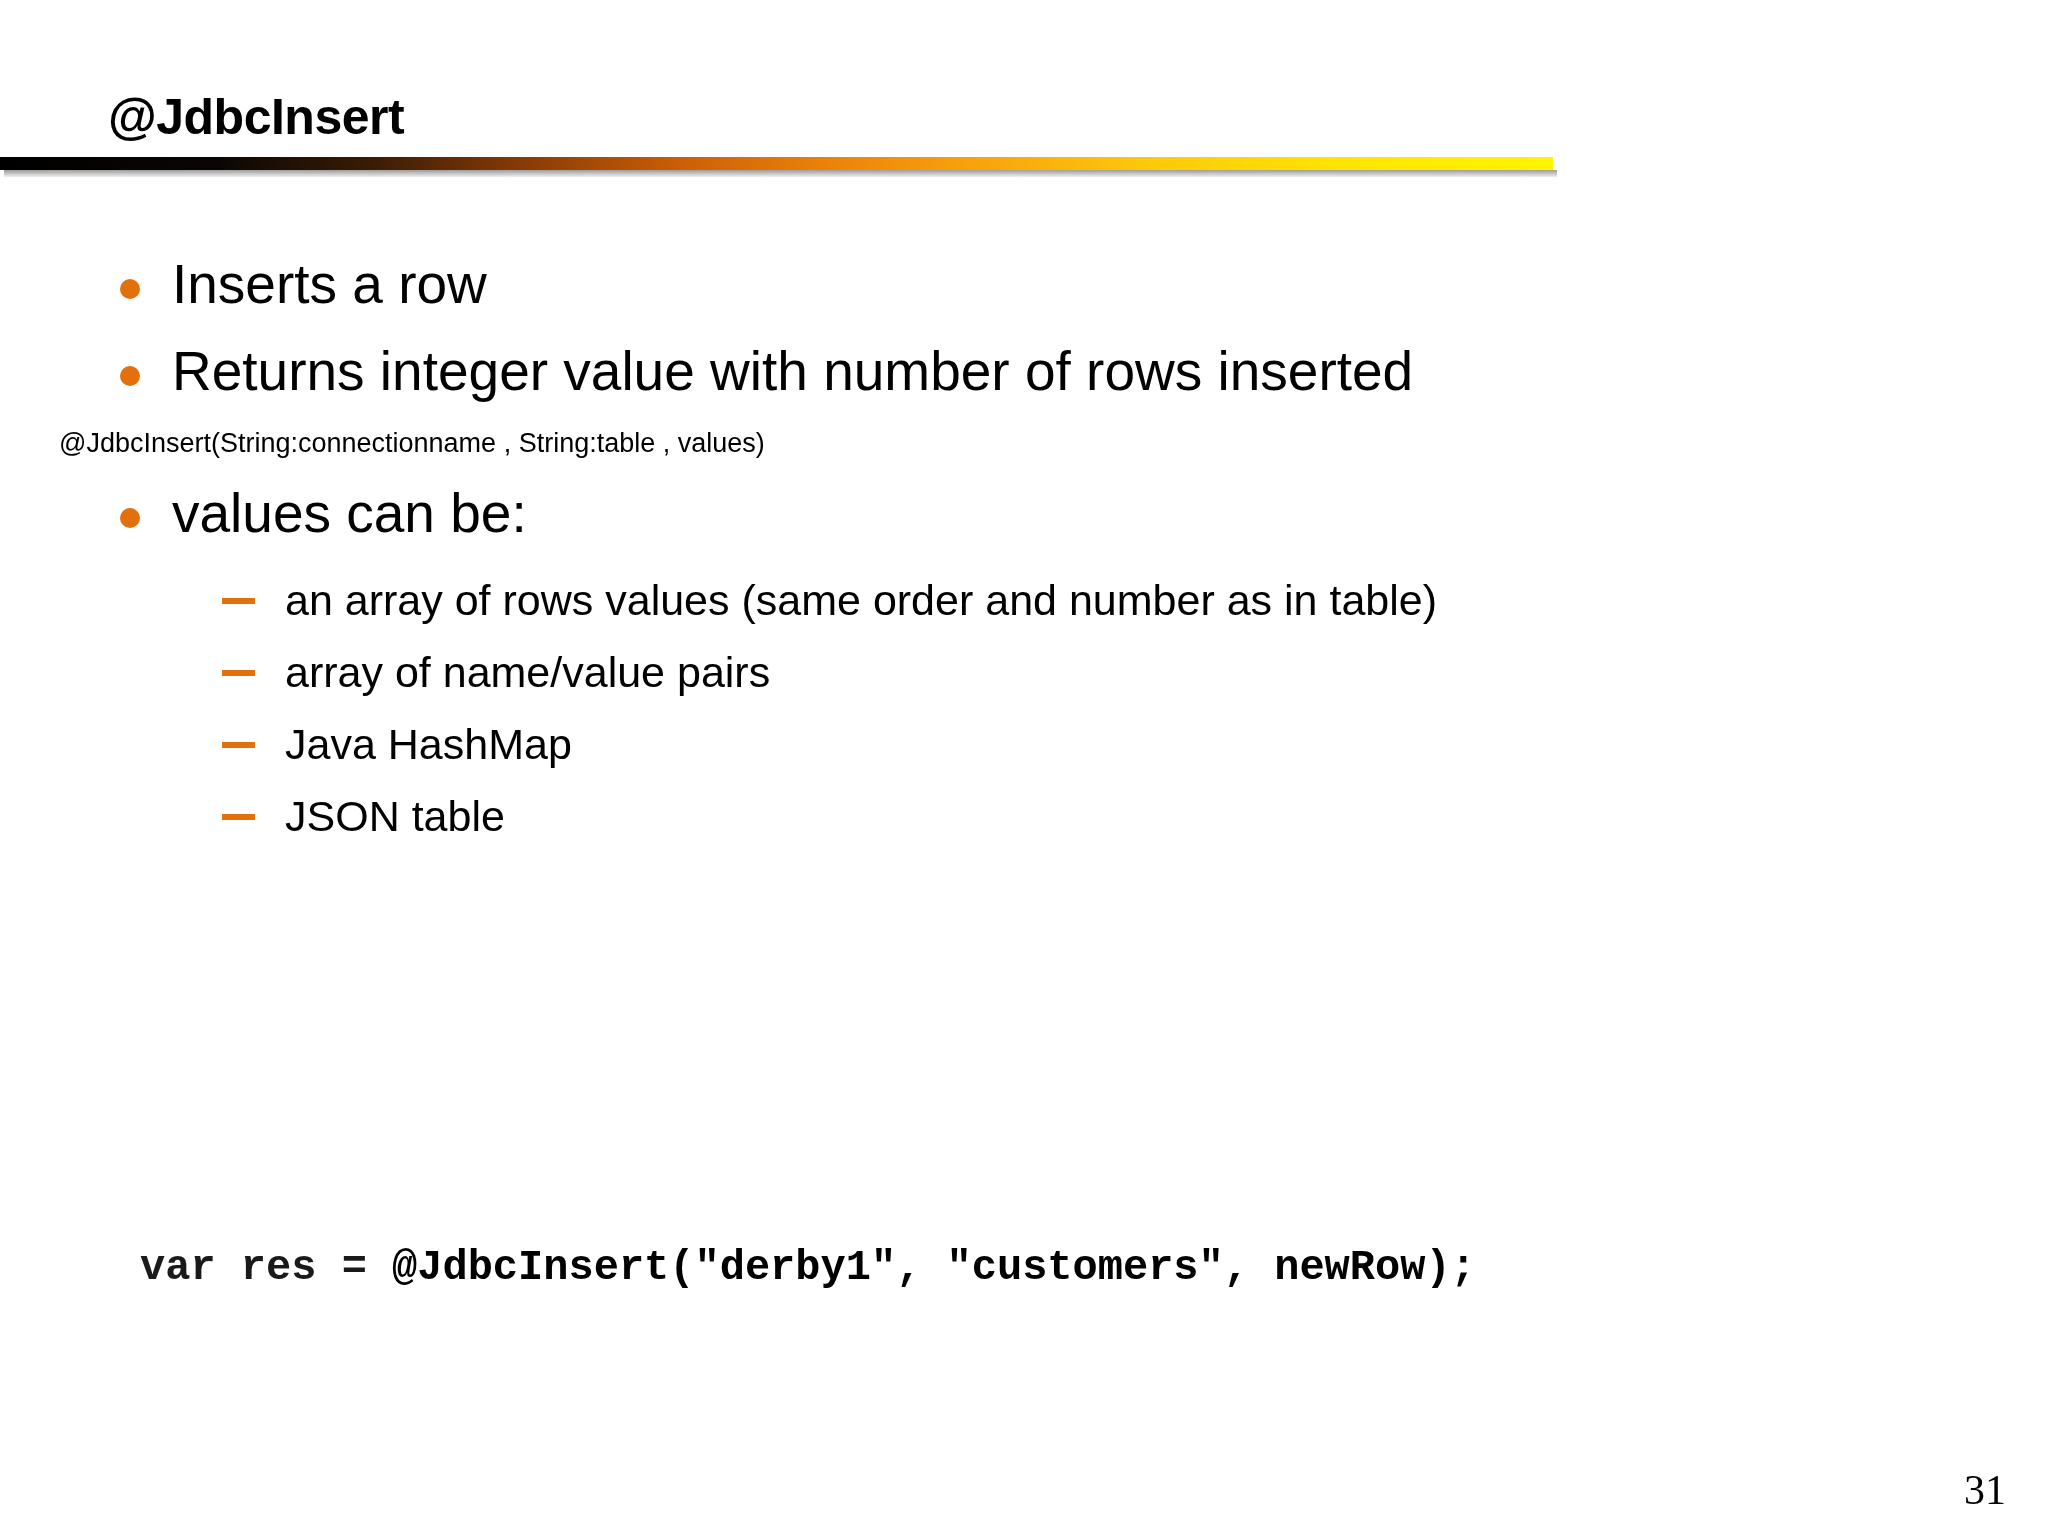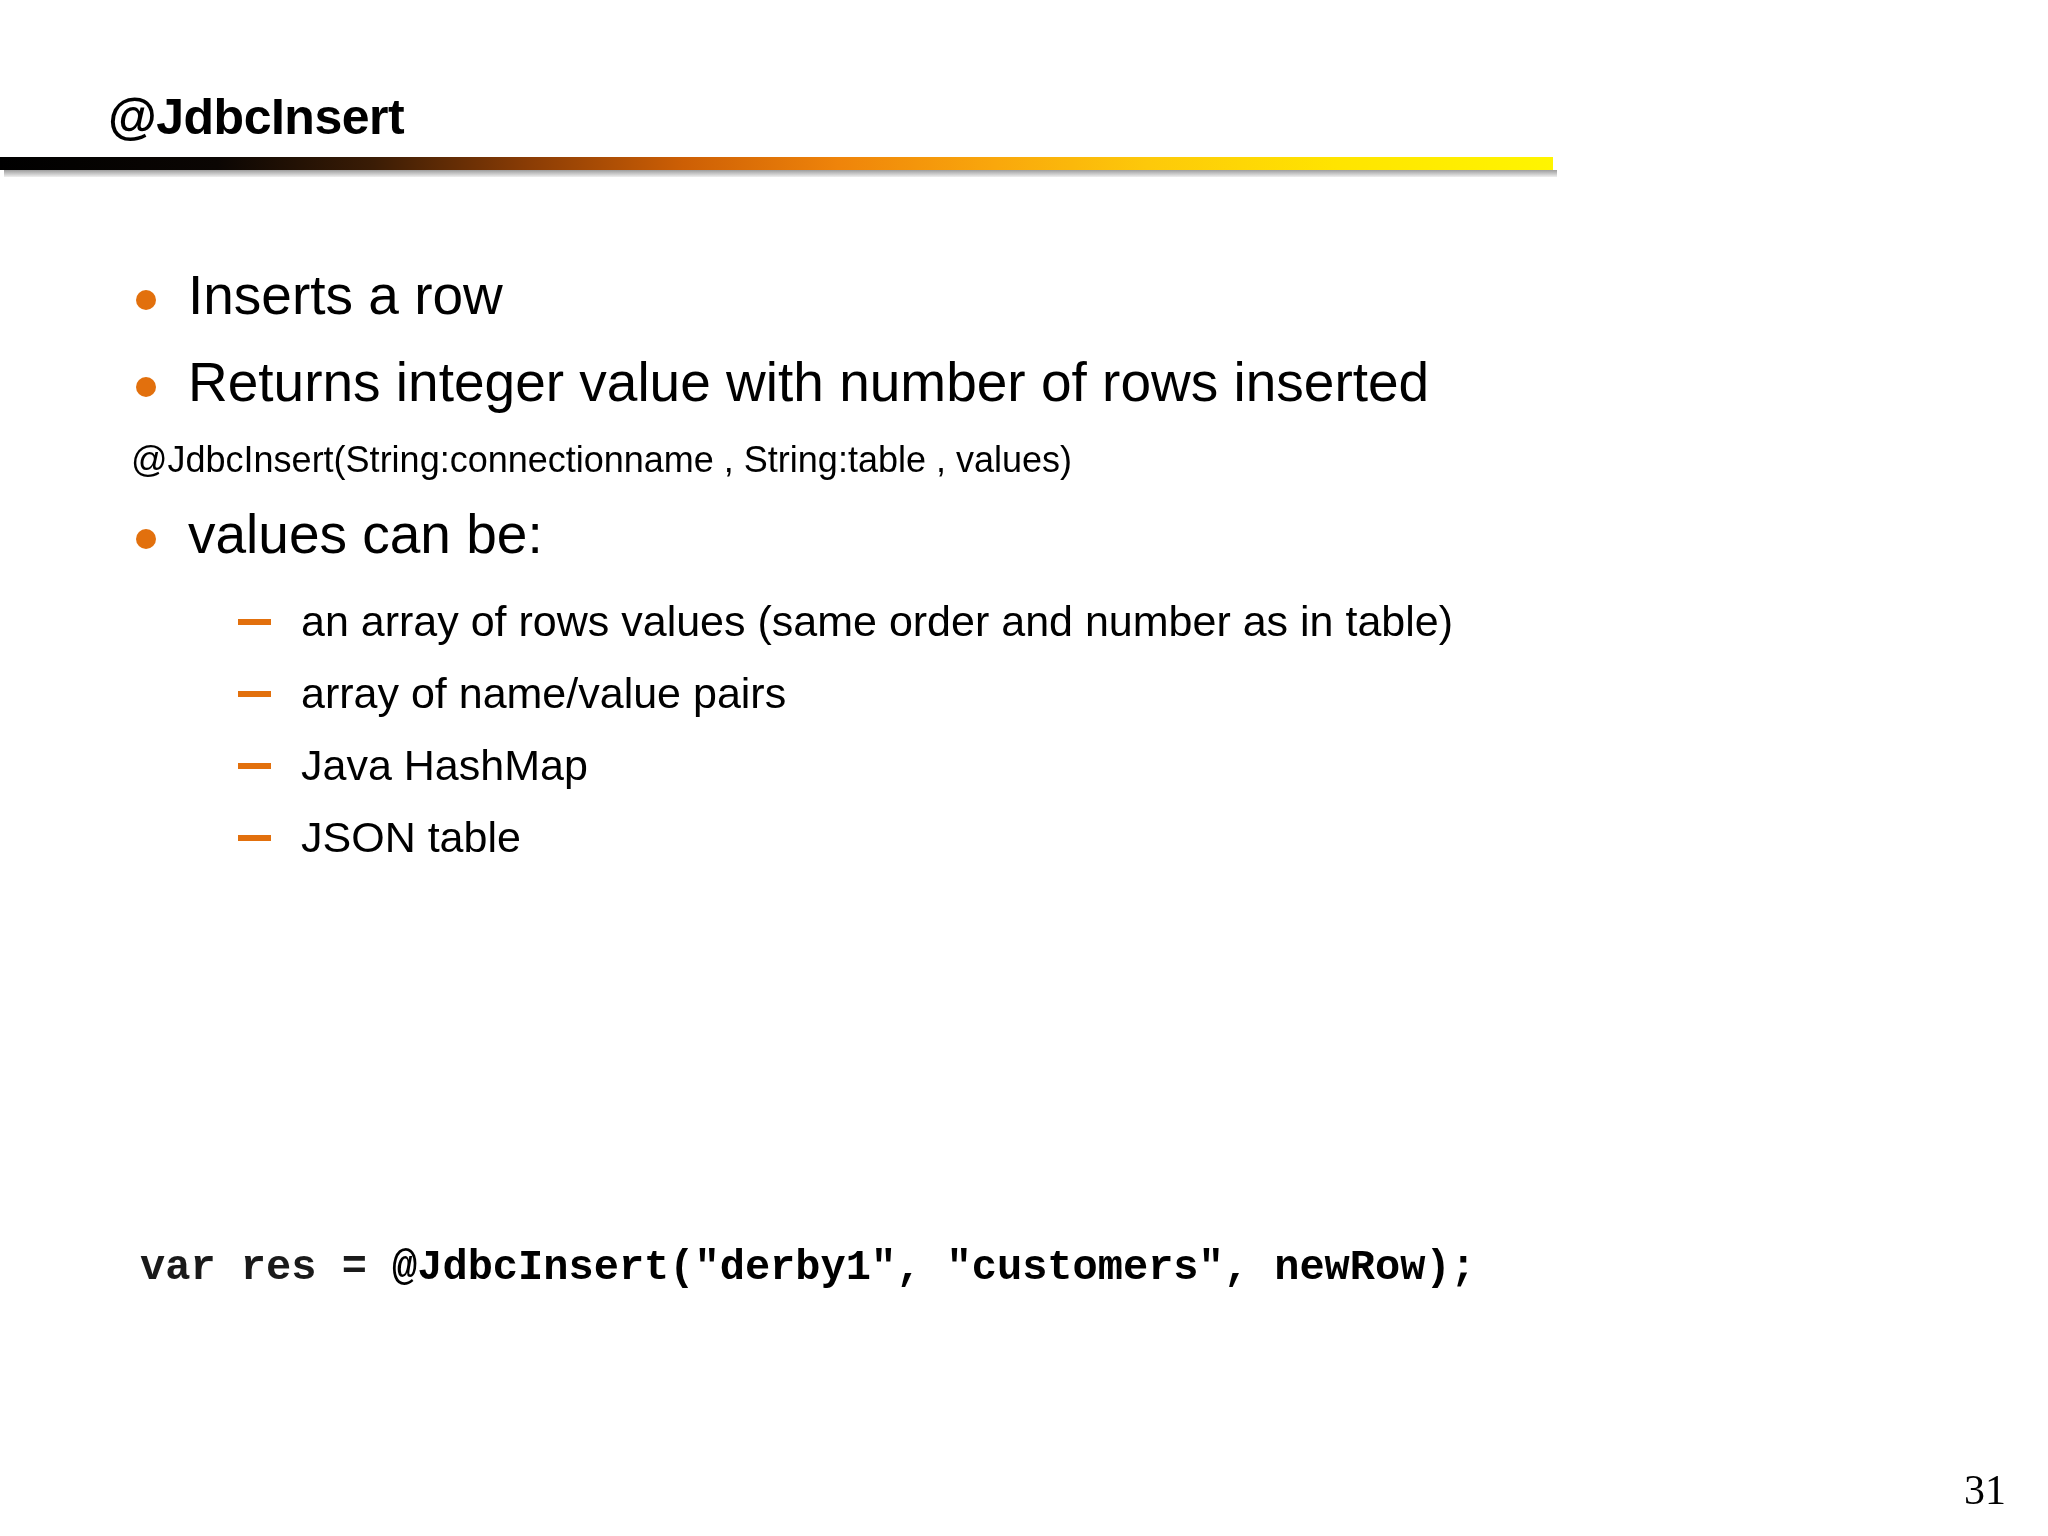--- a/index.html
+++ b/index.html
@@ -84,23 +84,22 @@
     font-weight: bold;
     letter-spacing: -1px;
     color: #151515;
     transform: scaleX(0.92);
   }
 
   
   .body {
     position: absolute;
     left: 0;
-    top: 266px;
+    top: 255px;
     width: 1920px;
-    margin-left: 16px;
   }
 
   .l1 {
     position: relative;
     padding-left: 172px;
     font-size: 55px;
     line-height: 1.07;
     color: #000000;
     margin-bottom: 28px;
     white-space: nowrap;
@@ -109,22 +108,22 @@
     position: absolute;
     left: 120px;
     top: 24px;
     width: 20px;
     height: 20px;
     border-radius: 50%;
     background: #E2700D;
   }
 
   .plain {
-    padding-left: 115px;
-    font-size: 36px;
+    padding-left: 59px;
+    font-size: 27px;
     line-height: 1.1;
     margin-top: 10px;
     margin-bottom: 26px;
     white-space: pre;
   }
 
   .l2 {
     position: relative;
     padding-left: 285px;
     font-size: 43px;

